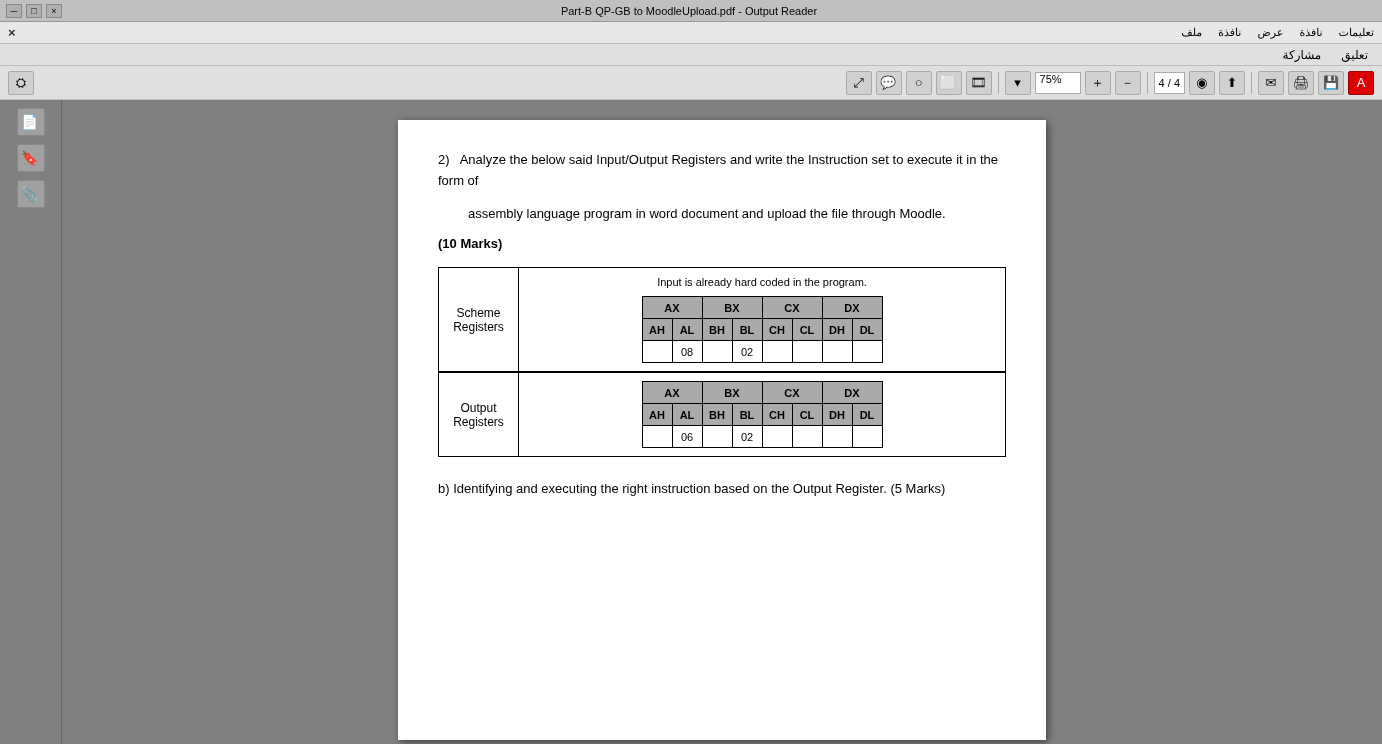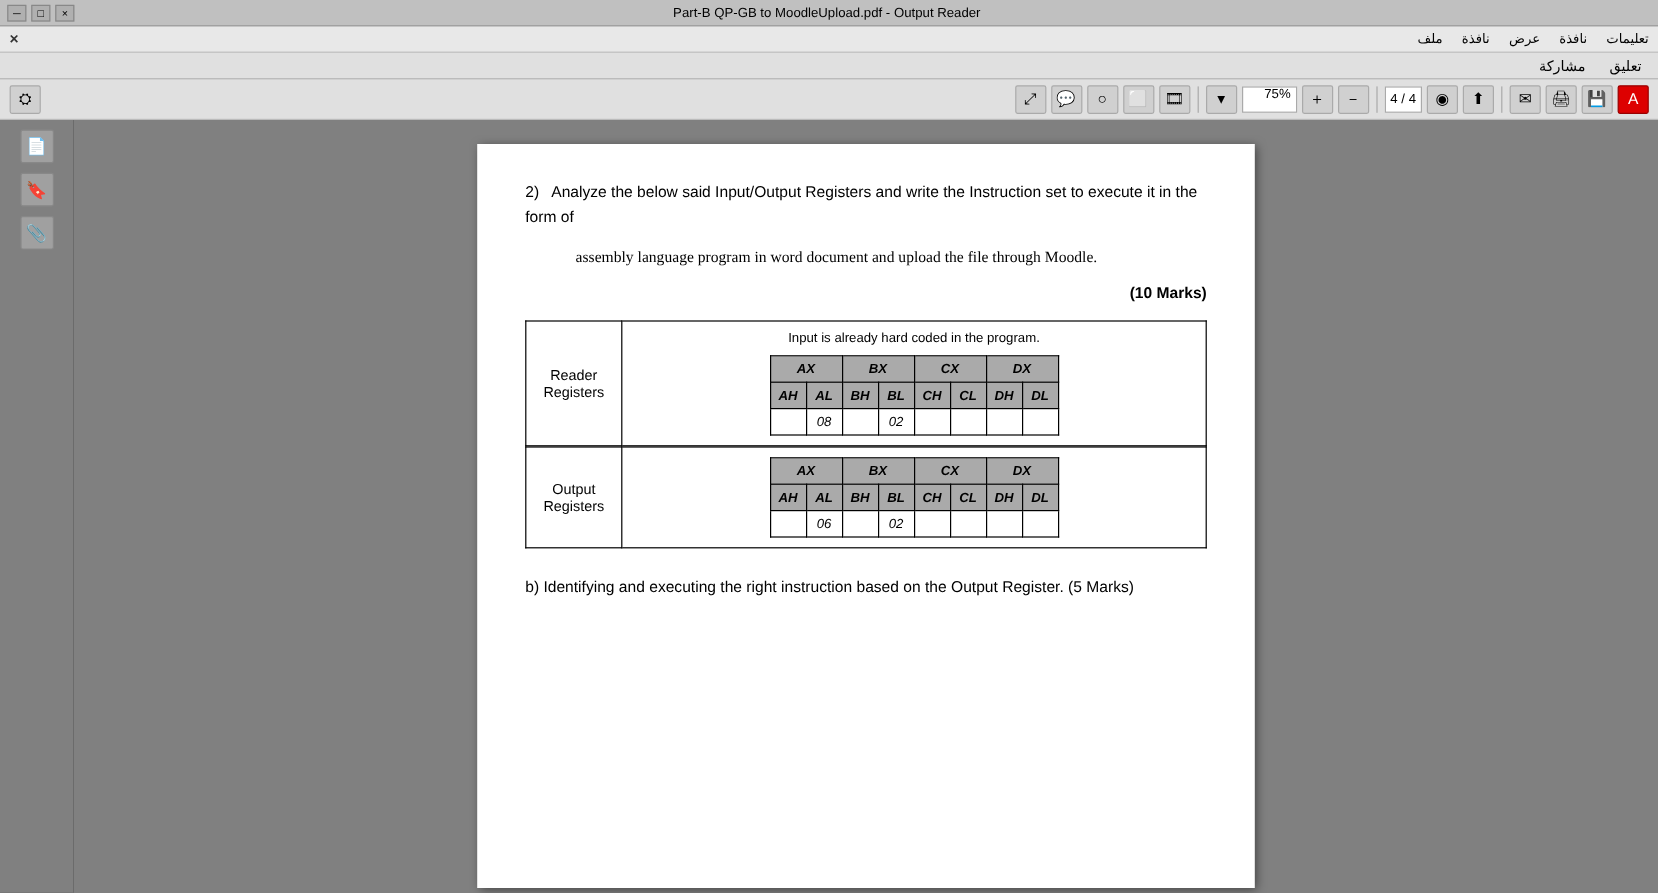--- a/index.html
+++ b/index.html
@@ -63,21 +63,21 @@
       display: flex; align-items: center; justify-content: center;
       font-size: 13px; cursor: pointer; border-radius: 2px;
     }
     .tb-zoom {
       background: #fff;
       border: 1px solid #aaa;
       height: 22px;
       padding: 0 4px;
       font-size: 11px;
       width: 46px;
-      text-align: right;
+      text-align: left;
     }
     .tb-page {
       font-size: 11px;
       background: #fff;
       border: 1px solid #aaa;
       padding: 2px 4px;
       height: 22px;
       display: flex; align-items: center;
     }
     .tb-sep { width: 1px; height: 22px; background: #aaa; margin: 0 2px; }
@@ -139,22 +139,22 @@
       background: #fff;
       width: 648px;
       min-height: 620px;
       padding: 30px 40px 30px 40px;
       box-shadow: 2px 2px 8px rgba(0,0,0,0.5);
       font-size: 13px;
       color: #000;
     }
 
     .question-text { margin-bottom: 12px; line-height: 1.6; }
-    .indent { margin-left: 42px; font-family: Liberation Serif, serif; }
-    .marks { text-align: right; font-weight: bold; margin-bottom: 16px; font-size: 13px; }
+    .indent { margin-left: 30px; }
+    .marks { font-weight: bold; margin-bottom: 16px; font-size: 13px; }
     .outer-table {
       width: 100%;
       border-collapse: collapse;
     }
     .outer-table td {
       border: 1px solid #000;
       vertical-align: middle;
     }
     .label-cell {
       width: 80px;
@@ -164,21 +164,20 @@
     }
     .inner-cell {
       padding: 8px 12px;
     }
 
     .reg-note { font-size: 11px; text-align: center; margin-bottom: 8px; }
 
     .inner-reg-table {
       border-collapse: collapse;
       margin: 0 auto;
-      font-style: italic;
     }
     .inner-reg-table td, .inner-reg-table th {
       border: 1px solid #000;
       text-align: center;
       font-size: 11px;
       min-width: 30px;
       height: 22px;
       padding: 2px 4px;
     }
     .header-row-16 {
@@ -275,21 +274,21 @@
         &nbsp;
         <span>Analyze the below said Input/Output Registers and write the Instruction set to execute it in the form of</span>
       </div>
       <div class="question-text indent">assembly language program in word document and upload the file through Moodle.</div>
       <div class="marks">(10 Marks)</div>
 
       <table class="outer-table">
         <tbody>
             <tr>
           <td class="label-cell">
-            <span>Reader</span><br>
+            <span>Scheme</span><br>
             <span>Registers</span>
           </td>
           <td class="inner-cell">
             <div class="reg-note">Input is already hard coded in the program.</div>
             <table class="inner-reg-table">
               <tbody>
                     <tr class="header-row-16">
                 <td colspan="2">AX</td>
                 <td colspan="2">BX</td>
                 <td colspan="2">CX</td>

